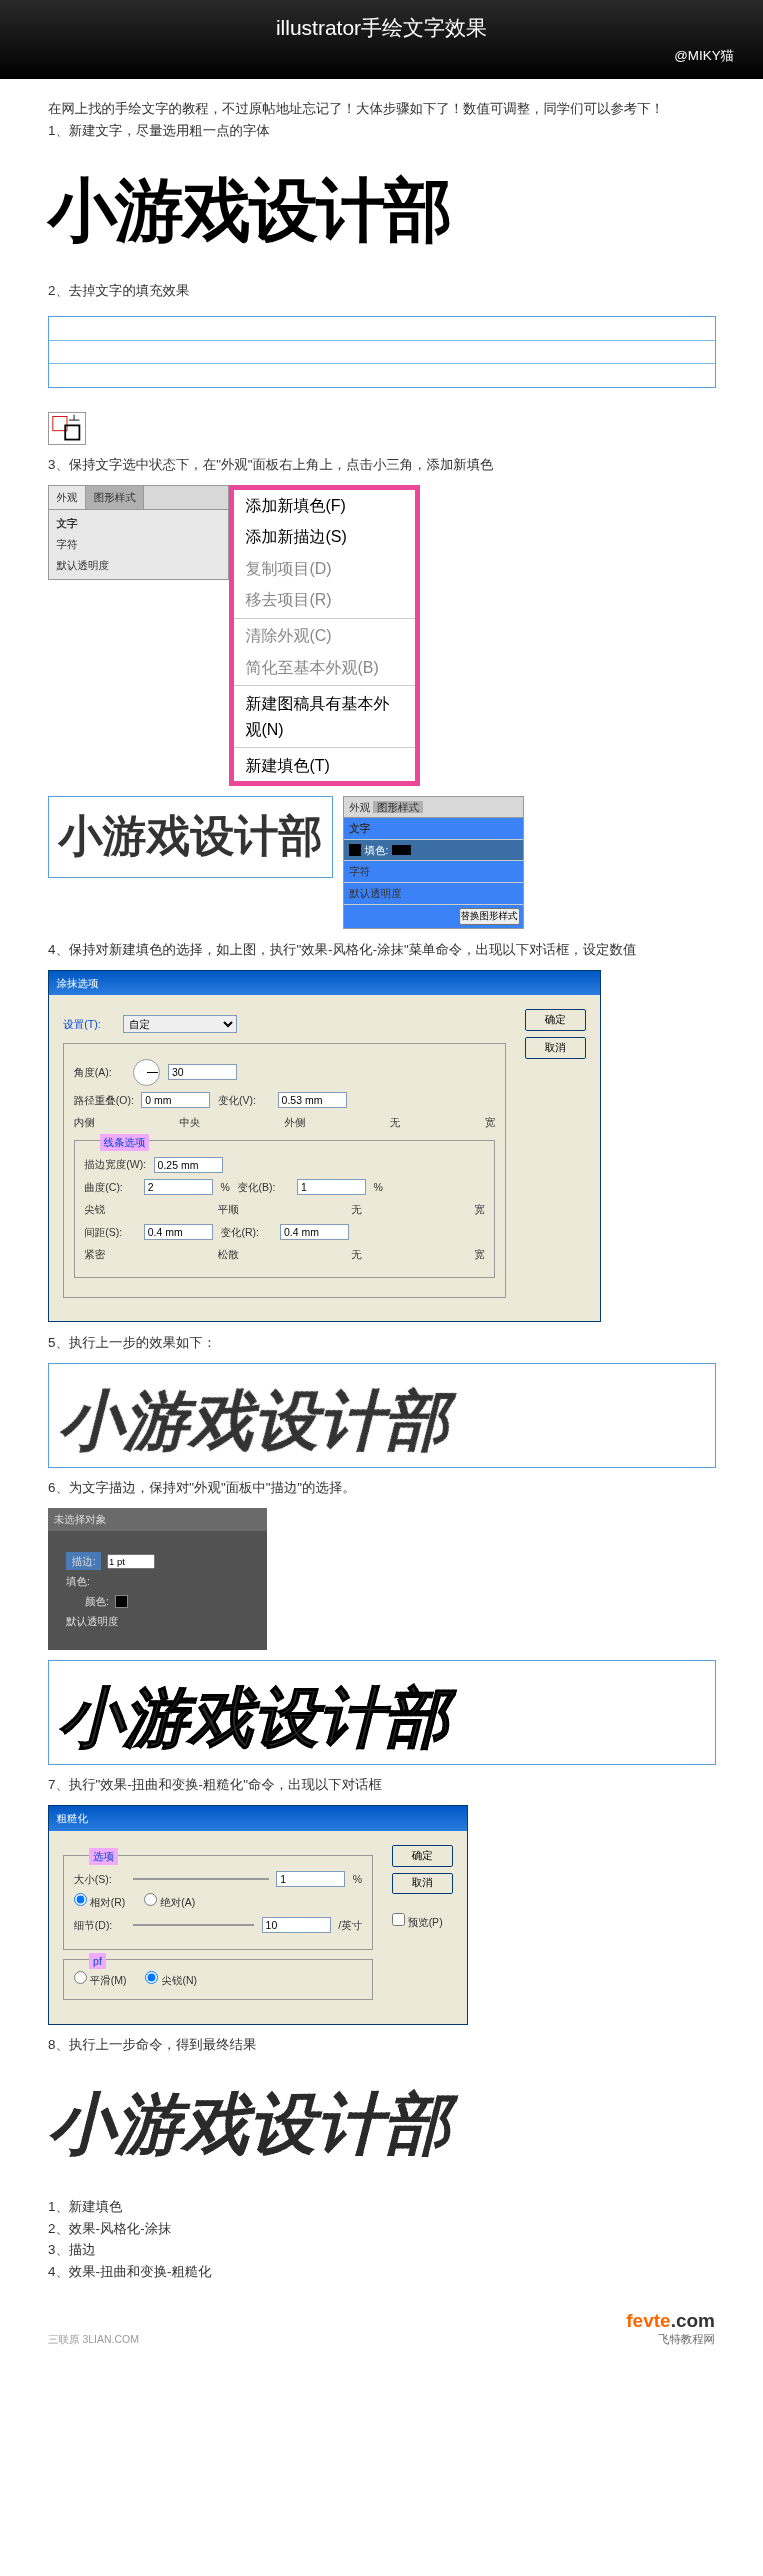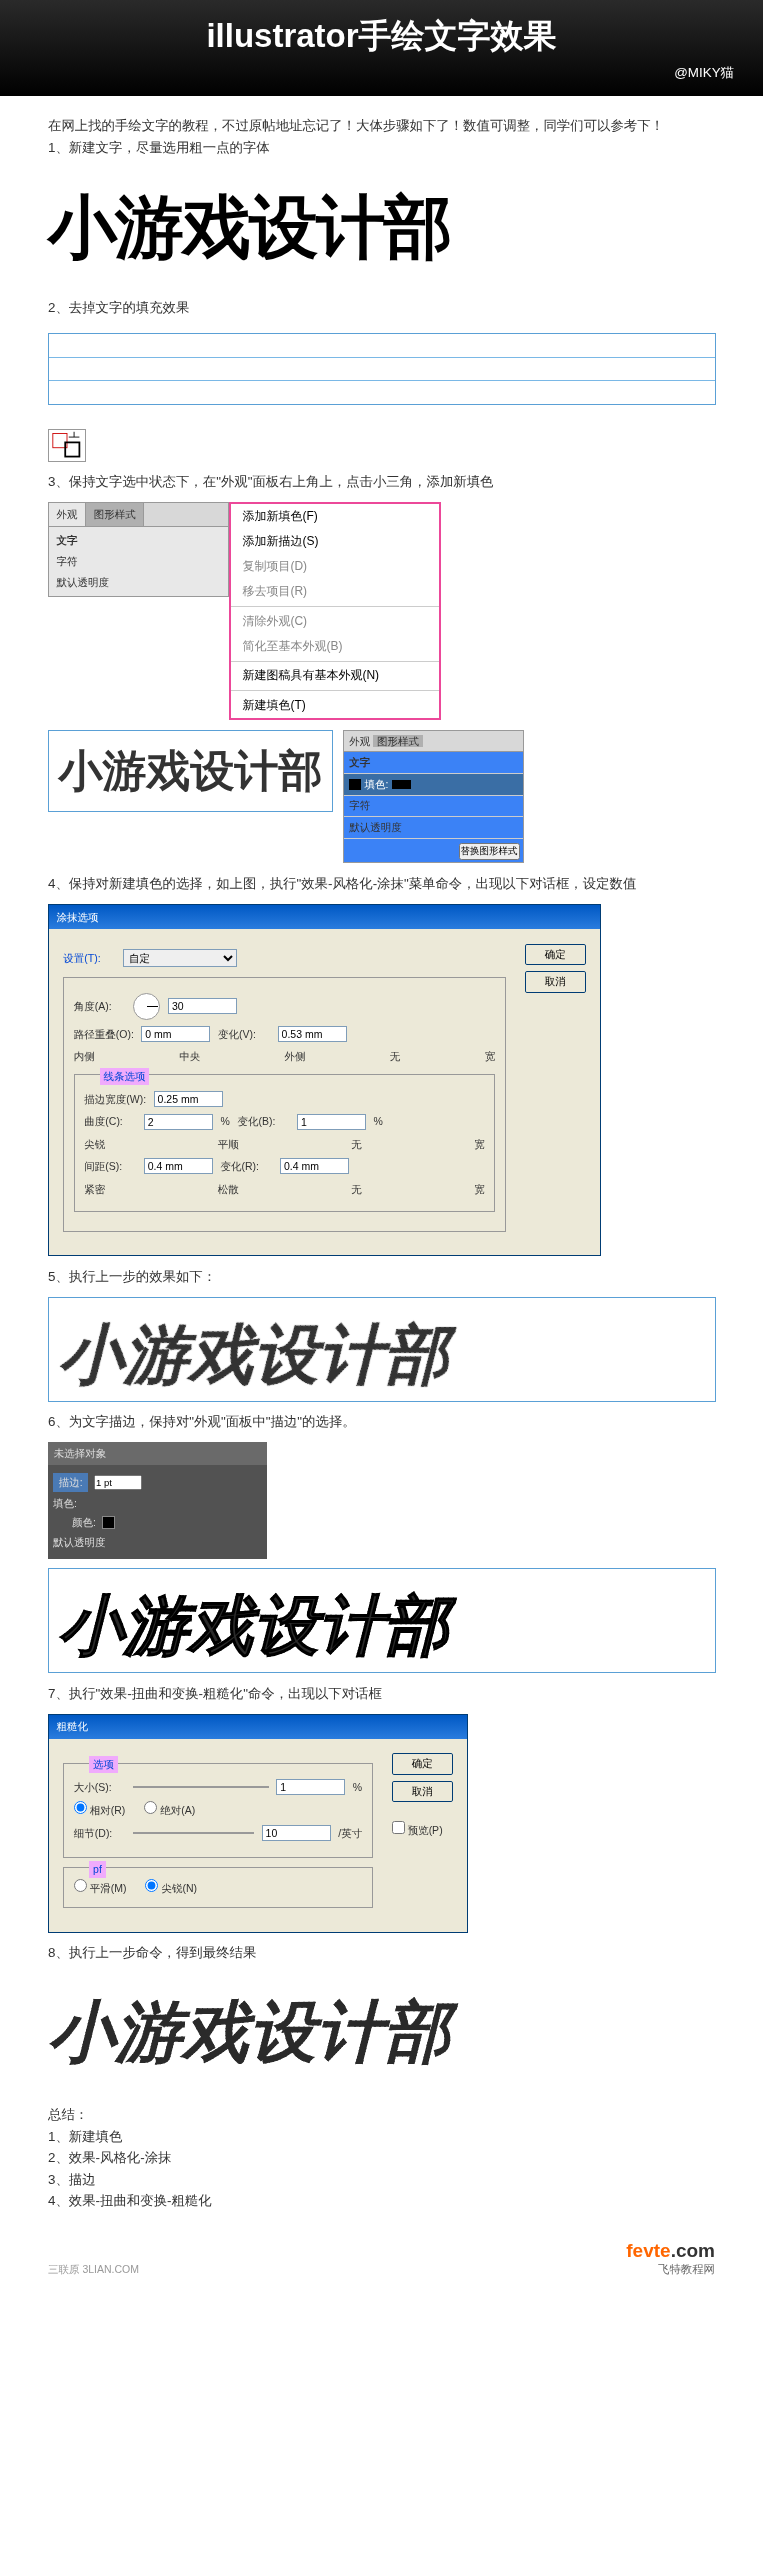--- a/index.html
+++ b/index.html
@@ -1,35 +1,35 @@
 <!DOCTYPE html>
 <html><head>
 <meta charset="utf-8">
 <style>
 *{margin:0;padding:0;box-sizing:border-box;font-family:"Microsoft YaHei",SimSun,Arial,sans-serif}
 body{background:#fff;width:763px}
 .header{background:linear-gradient(to bottom,#2a2a2a,#000);color:#fff;padding:14.3px 0;text-align:center}
-.header h1{font-size:33px;font-weight:bold}
+.header h1{font-size:21px;font-weight:normal}
 .header .credit{text-align:right;padding-right:29px;font-size:13.4px;margin-top:4.8px}
 .content{padding:19px 48px;font-size:13.4px;line-height:1.6;color:#333}
 .big-text{font-size:69px;font-weight:900;color:#000;margin:14.3px 0;letter-spacing:-1.9px}
 .selection-box{border:1px solid #5aa0d6;height:72px;width:668px;margin:14.3px 0;position:relative}
 .selection-box::before,.selection-box::after{content:"";position:absolute;width:100%;height:1px;background:#7ab8e6;left:0}
 .selection-box::before{top:33%}
 .selection-box::after{top:66%}
 .small-icon{display:inline-block;width:38px;height:33px;border:1px solid #999;margin:9.5px 0;position:relative;background:#fff}
 .small-icon svg{width:100%;height:100%}
 .panel-row{display:flex;gap:0;margin:9.5px 0;align-items:flex-start}
 .appearance-panel{background:#e8e8e8;border:1px solid #999;width:181px;font-size:10.5px}
 .panel-tabs{display:flex;background:#d8d8d8;border-bottom:1px solid #999}
 .panel-tab{padding:2.9px 7.6px;border-right:1px solid #999;background:#e8e8e8}
 .panel-tab.dark{background:#b0b0b0}
 .panel-body{padding:3.8px}
 .panel-item{padding:1.9px 3.8px;display:flex;align-items:center;gap:3.8px}
-.dropdown-menu{background:#fff;border:2px solid #ec4899;font-size:12px;width:212px}
+.dropdown-menu{background:#fff;border:5px solid #ec4899;font-size:16px;width:191px}
 .menu-item{padding:2.9px 11.4px;color:#888}
 .menu-item.active{color:#000}
 .menu-sep{height:1px;background:#ccc;margin:1.9px 0}
 .text-with-panel{display:flex;gap:9.5px;align-items:flex-start;margin:9.5px 0}
 .text-with-panel .txt{border:1px solid #5aa0d6;padding:4.8px 9.5px;font-size:44px;font-weight:900}
 .right-panel{background:#3b82f6;border:1px solid #999;width:181px;font-size:10.5px}
 .right-panel .hdr{background:#d8d8d8;padding:1.9px 5.7px;border-bottom:1px solid #999}
 .right-panel .row{padding:1.9px 5.7px;border-bottom:1px solid #ccc;display:flex;align-items:center;gap:3.8px}
 .right-panel .hl{background:#3a6ea5;color:#fff}
 .right-panel .btn-row{text-align:right;padding:2.9px}
@@ -45,21 +45,21 @@
 .field-row input[type=text]{border:1px solid #7f9db9;padding:1px 2.9px;width:69px;font-size:10.5px}
 .field-row select{border:1px solid #7f9db9;padding:1px;font-size:10.5px;width:114px}
 .dial{width:27px;height:27px;border:1px solid #999;border-radius:50%;background:#fff;display:inline-block;position:relative}
 .dial::after{content:"";position:absolute;width:11.4px;height:1px;background:#000;top:50%;left:50%;transform-origin:left}
 .fieldset{border:1px solid #999;padding:9.5px;margin:9.5px 0;position:relative}
 .fieldset .legend{position:absolute;top:-7.6px;left:25px;background:#f0abfc;padding:0 3.8px;color:#0046d5}
 .spread-row{display:flex;justify-content:space-between;margin:3.8px 0}
 .scribble-img{width:668px;height:105px;margin:9.5px 0;position:relative;border:1px solid #5aa0d6}
 .stroke-panel{background:#525252;color:#ddd;width:219px;font-size:10.5px;margin:9.5px 0}
 .stroke-panel .hdr{background:#6a6a6a;padding:2.9px 5.7px;display:flex;gap:7.6px}
-.stroke-panel .body{padding:5px}
+.stroke-panel .body{padding:18px}
 .stroke-panel .row2{display:flex;align-items:center;gap:5.7px;margin:2.9px 0}
 .stroke-panel .hl2{background:#4a7ab5;padding:1px 5.7px}
 .stroke-panel input{width:48px;font-size:9.5px}
 .radio-row{display:flex;gap:19px;margin:1px 0;align-items:flex-start}
 .summary{margin-top:19px}
 .footer{display:flex;justify-content:space-between;align-items:flex-end;padding:9.5px 48px 19px;font-size:10.5px;color:#999}
 .footer .logo{text-align:right}
 .footer .logo .fevte{font-size:19px;font-weight:bold;color:#333}
 .footer .logo .fevte span{color:#f60}
 .footer .logo .sub{font-size:11.4px;color:#666}
@@ -270,21 +270,20 @@
         <button class="dlg-btn">取消</button>
         <label style="margin-top:13px"><input type="checkbox" style=""> <span>预览(P)</span></label>
       </div>
     </div>
   </div>
 
   <p>8、执行上一步命令，得到最终结果</p>
   <div style="font-size:67px;font-weight:900;font-style:italic;margin:14.3px 0;color:#2a2a2a;filter:url(#rough);background-image:repeating-linear-gradient(35deg,#222 0,#222 1px,transparent 1px,transparent 2.9px);-webkit-background-clip:text;background-clip:text">小游戏设计部</div>
 
   <div class="summary">
-    <p>总结：</p>
     <p>1、新建填色</p>
     <p>2、效果-风格化-涂抹</p>
     <p>3、描边</p>
     <p>4、效果-扭曲和变换-粗糙化</p>
   </div>
 </div>
 
 <div class="footer">
   <div>三联原 3LIAN.COM</div>
   <div class="logo">

